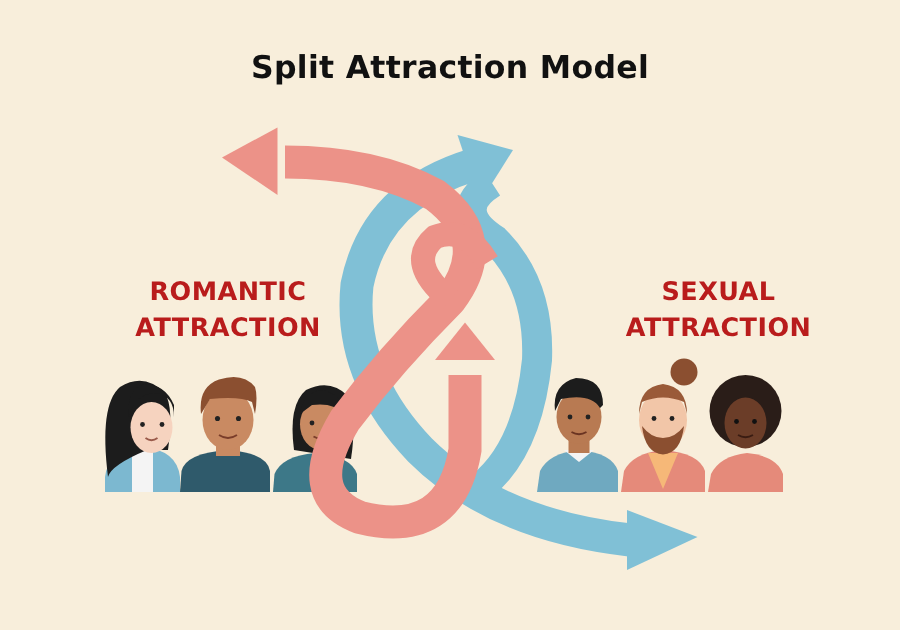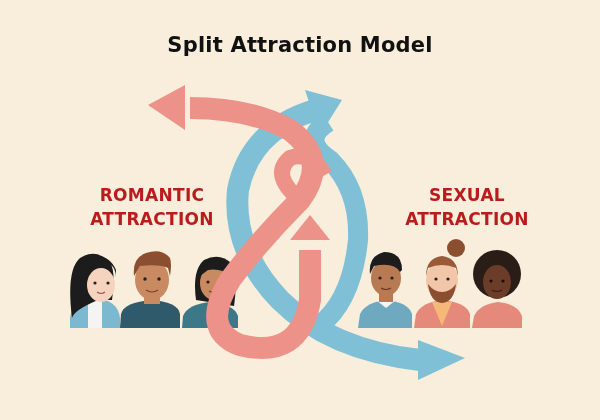--- a/index.html
+++ b/index.html
@@ -12,21 +12,21 @@
   .title {
     position: absolute; top: 33px; left: 0; width: 600px;
     text-align: center; font-weight: bold; font-size: 21px; color: #111;
     letter-spacing: 0.2px;
   }
   .label {
     position: absolute; font-weight: bold; font-size: 17px; color: #b91c1c;
     text-align: center; line-height: 24px; letter-spacing: 0.3px;
   }
   .label-left { left: 72px; top: 183px; width: 160px; }
-  .label-right { left: 392px; top: 183px; width: 150px; }
+  .label-right { left: 404px; top: 183px; width: 150px; }
   svg.scene { position: absolute; left: 0; top: 0; }
 </style>
 </head>
 <body>
 
 <div class="title">Split Attraction Model</div>
 
 <svg class="scene" width="600" height="420" viewBox="0 0 600 420">
 
   <g>

